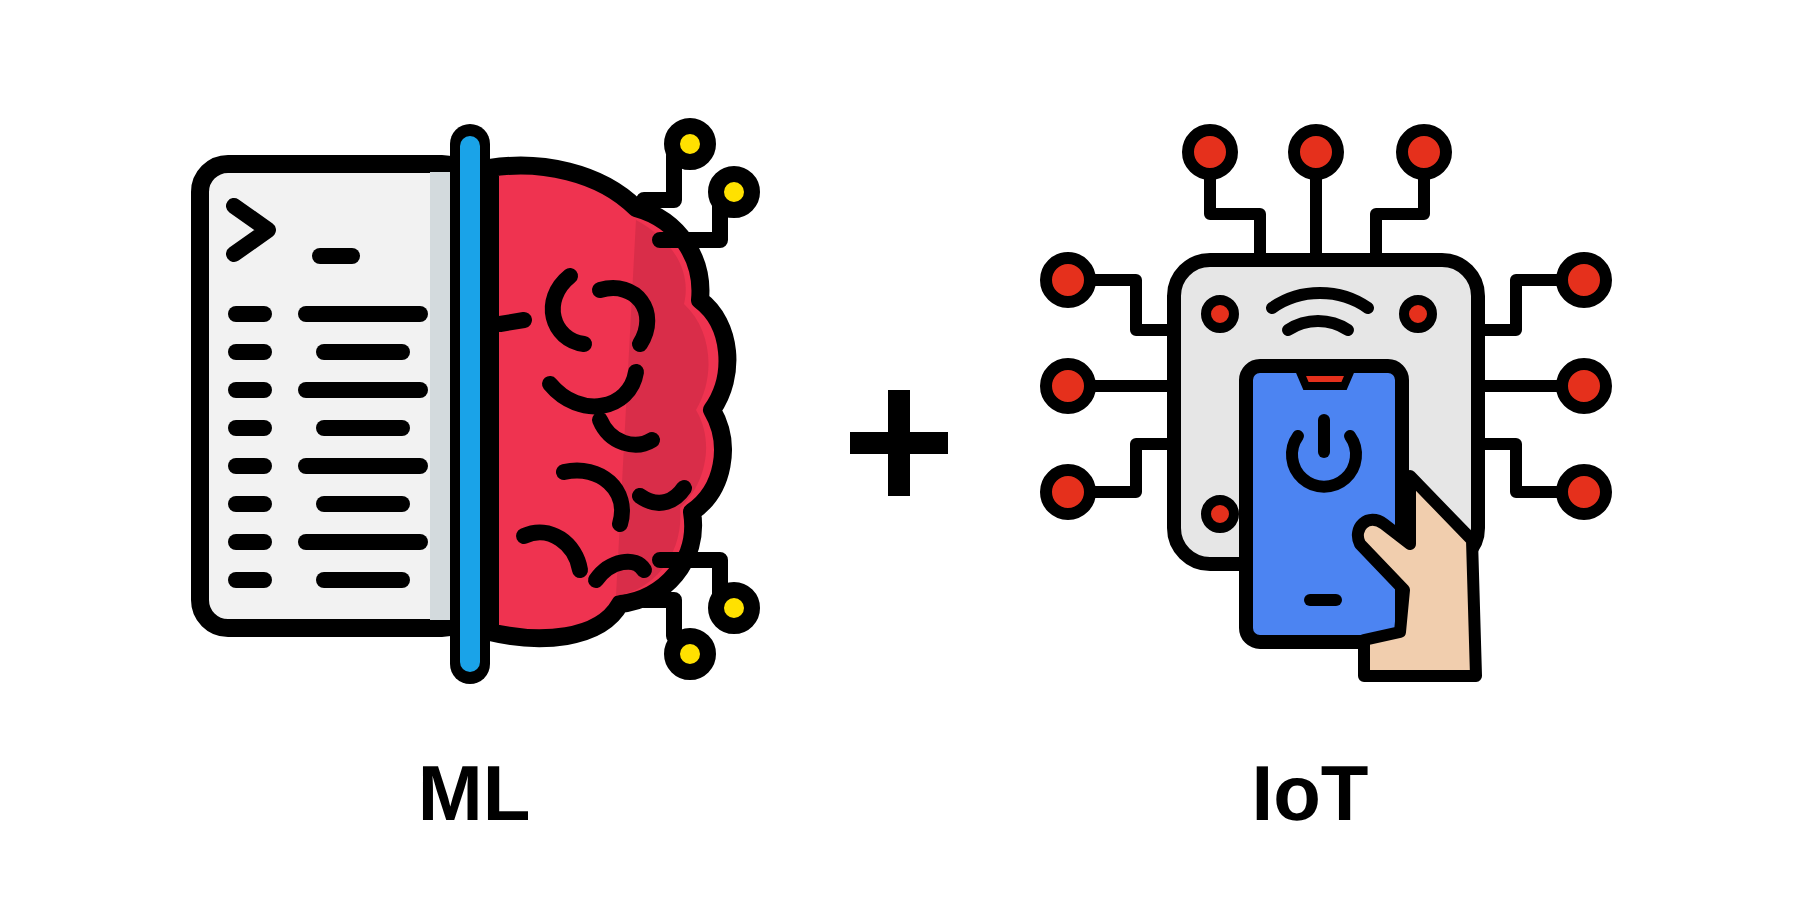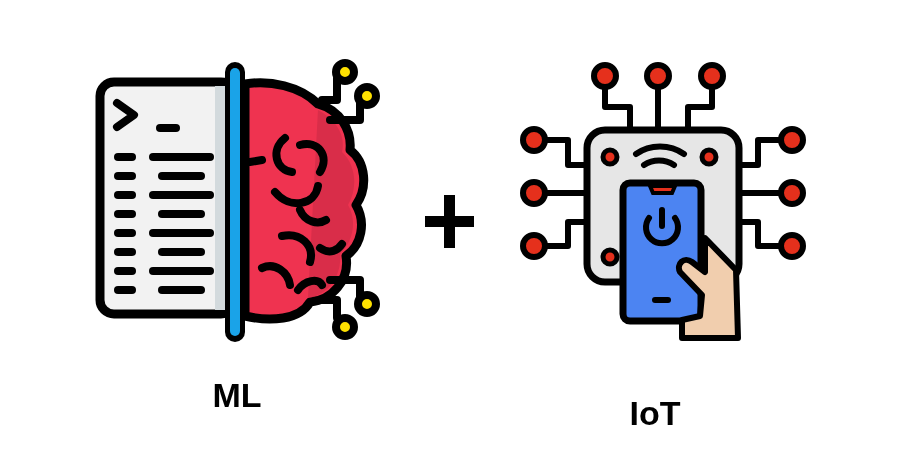--- a/index.html
+++ b/index.html
@@ -1,18 +1,18 @@
 <!DOCTYPE html>
 <html><head>
 <meta charset="utf-8">
 <style>
   html, body { margin:0; padding:0; background:#ffffff; }
   body { width:900px; height:460px; position:relative; overflow:hidden; font-family:"Liberation Sans", sans-serif; }
   .icon { position:absolute; }
-  .label { position:absolute; font-weight:bold; font-size:34px; color:#000; text-align:center; line-height:1; font-family:"Liberation Sans", sans-serif; }
+  .label { position:absolute; font-weight:bold; font-size:39px; color:#000; text-align:center; line-height:1; font-family:"Liberation Sans", sans-serif; }
   .plus { position:absolute; }
 </style>
 </head>
 <body>
 
 <svg class="icon" style="left:95px;top:55px" width="290" height="290" viewBox="95 55 290 290">
 
   <rect x="100" y="82" width="135" height="232" rx="14" fill="#f2f2f2" stroke="#000" stroke-width="9"></rect>
   <rect x="215" y="86" width="17" height="224" fill="#d3dadd"></rect>
   <polyline points="117,103 134,115 117,127" fill="none" stroke="#000" stroke-width="8" stroke-linecap="round" stroke-linejoin="round"></polyline>
@@ -110,13 +110,13 @@
   <rect x="623" y="183" width="78" height="138" rx="7" fill="#4c84f2" stroke="#000" stroke-width="7"></rect>
   <path d="M650,186 L675,186 L672,193 L653,193 Z" fill="#e5301c" stroke="#000" stroke-width="4"></path>
   <path d="M649,218 A16,16 0 1,0 675,218" fill="none" stroke="#000" stroke-width="6" stroke-linecap="round"></path>
   <line x1="662" y1="210" x2="662" y2="226" stroke="#000" stroke-width="6" stroke-linecap="round"></line>
   <line x1="655" y1="300" x2="668" y2="300" stroke="#000" stroke-width="6" stroke-linecap="round"></line>
 
   <path d="M705,238 L736,270 L738,338 L682,338 L682,320 L700,316 L702,295 L680,272 C676,264 684,256 692,262 L705,272 Z" fill="#f1ceae" stroke="#000" stroke-width="6" stroke-linejoin="round"></path>
 </svg>
 
 <div class="label" style="left:182px;top:378px;width:110px;">ML</div>
-<div class="label" style="left:595px;top:396px;width:120px;">IoT</div>
+<div class="label" style="left:595px;top:378px;width:120px;">IoT</div>
 
 </body></html>

